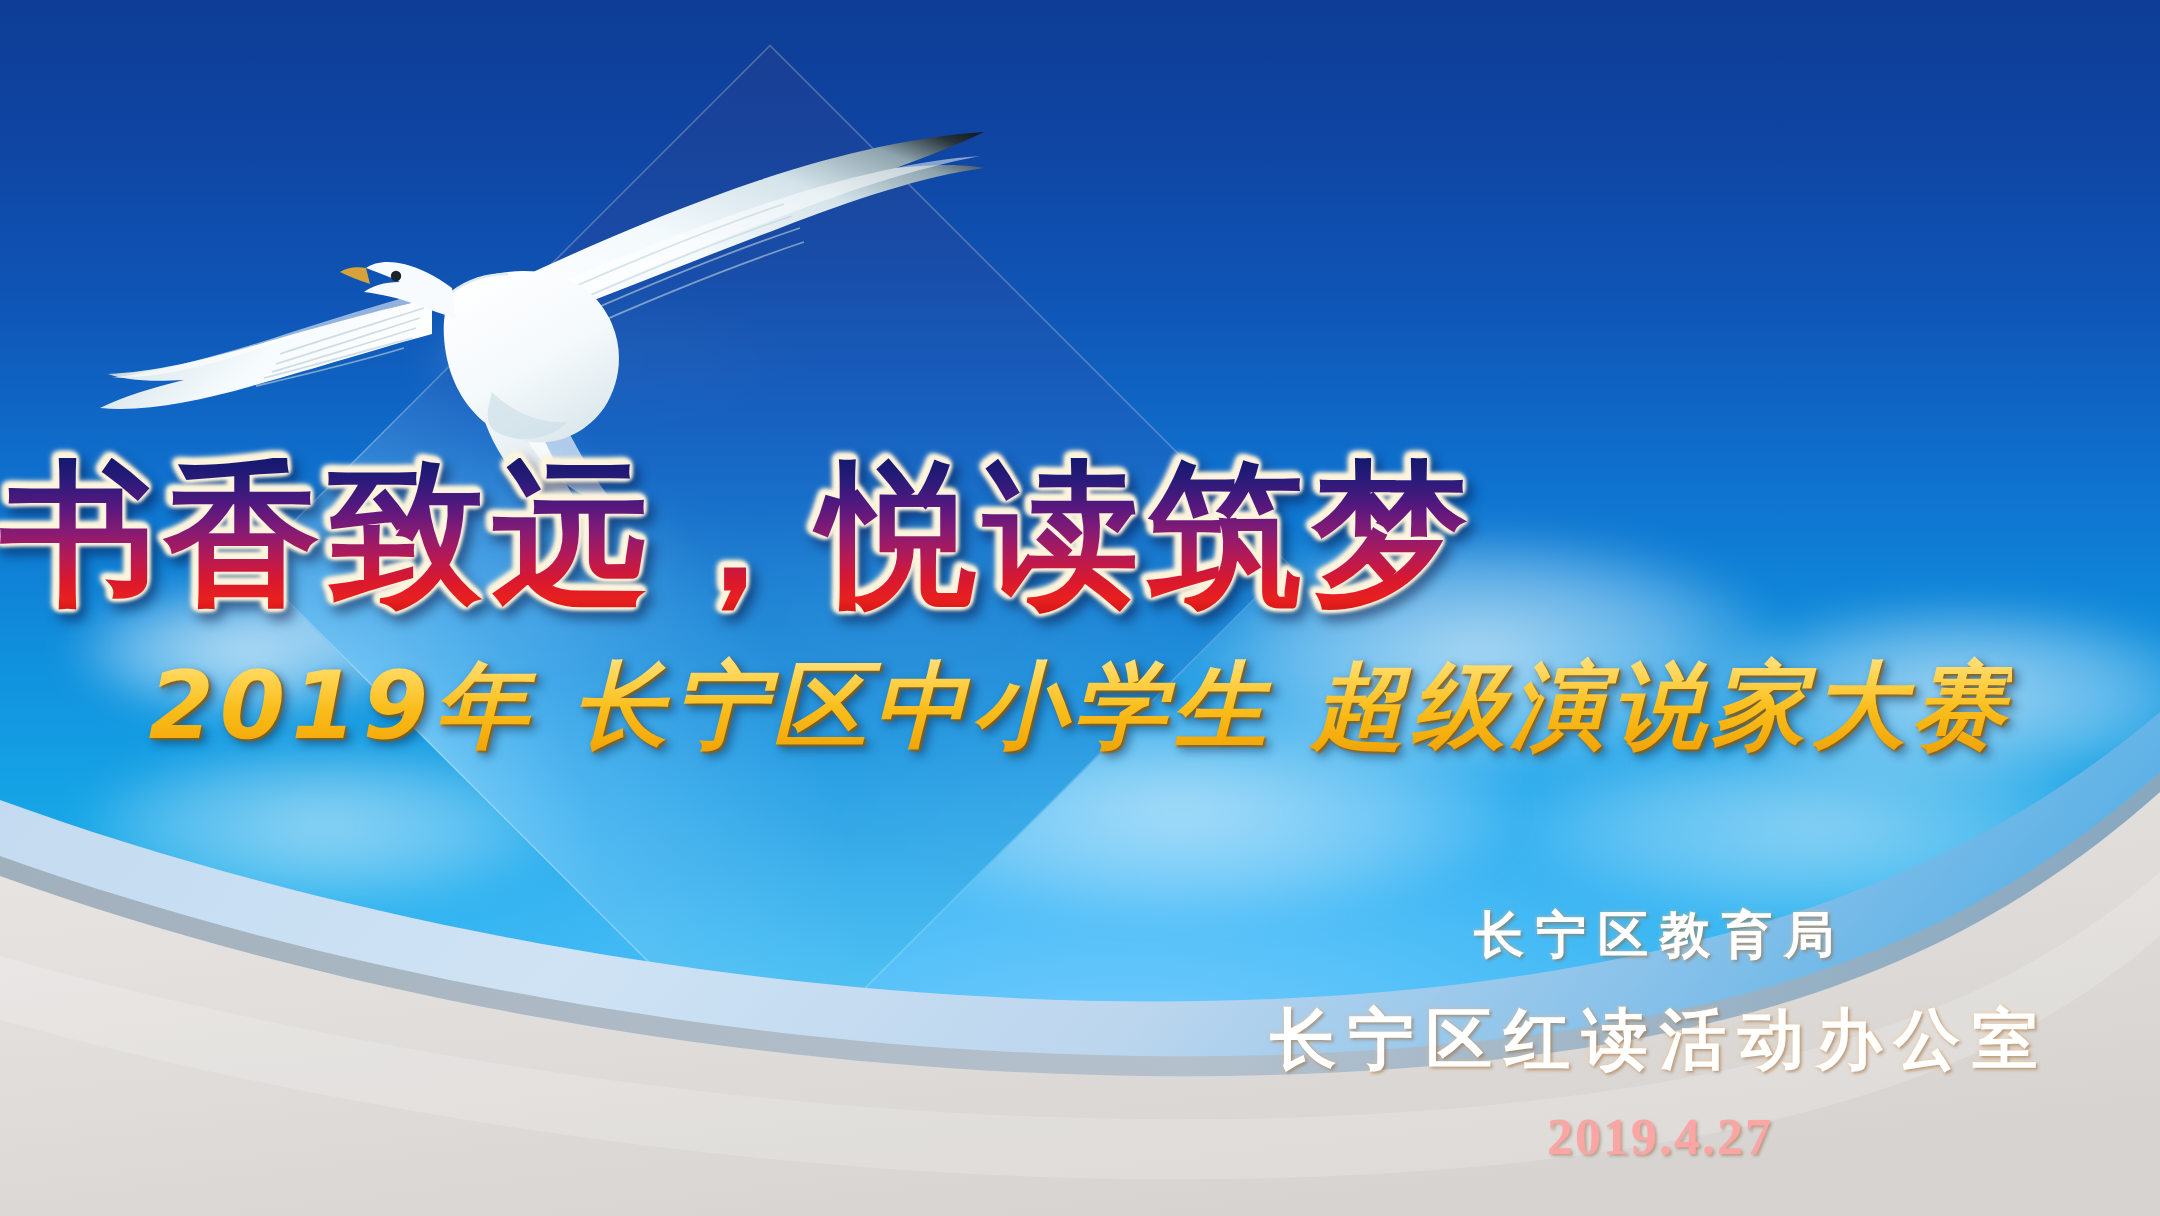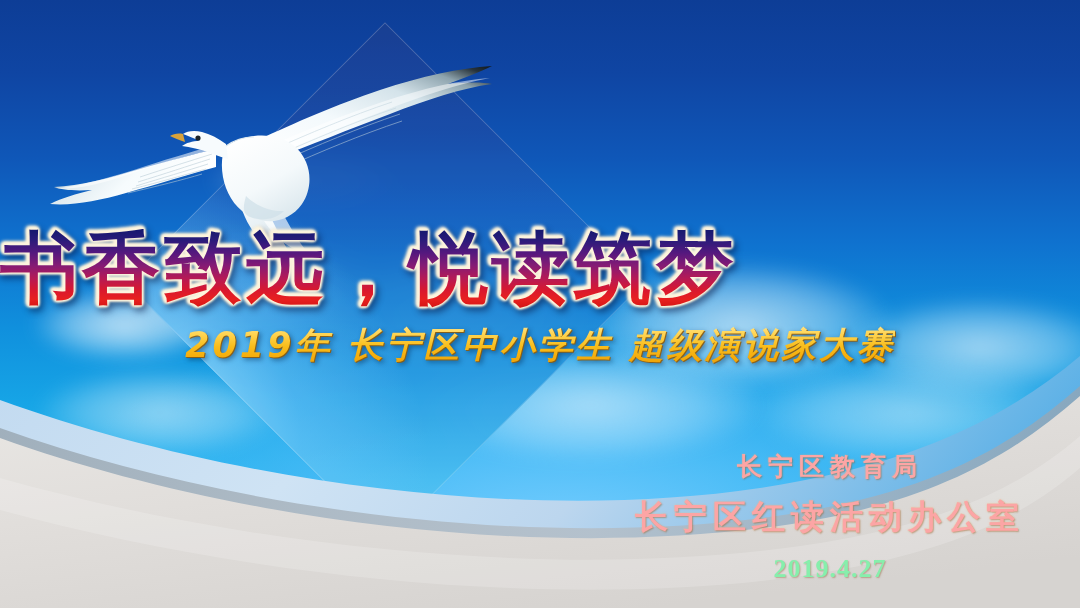--- a/index.html
+++ b/index.html
@@ -123,21 +123,21 @@
   
   .subtitle-block {
     position:absolute;
     left:0; right:0; top:322px;
     text-align:center;
     pointer-events:none;
   }
   .sub-title {
     display:inline-block;
     font-family:"DejaVu Sans","Liberation Sans",sans-serif;
-    font-size:35px;
+    font-size:47px;
     font-weight:bold;
     letter-spacing:3px;
     font-style:italic;
     background:linear-gradient(to bottom,
       #ffe9a0 0%,
       #ffd451 26%,
       #f9bd1b 52%,
       #f5ad0c 74%,
       #e89a06 100%);
     -webkit-background-clip:text;
@@ -151,34 +151,34 @@
   
   .credits {
     position:absolute;
     right:40px;
     bottom:18px;
     text-align:center;
     width:420px;
     pointer-events:none;
   }
   .credit-line {
-    font-family:Liberation Mono, monospace;
+    font-family:Liberation Sans, sans-serif;
     font-weight:bold;
-    color:#fca5a5;
+    color:#ffffff;
     letter-spacing:6px;
     text-shadow:1px 1px 1.5px rgba(120,60,0,0.35), 0 0 2px rgba(255,190,120,0.6);
   }
   .credit-org1 { font-size:25px; line-height:1.75; }
   .credit-org2 { font-size:33px; line-height:1.75; }
   .credit-date {
     font-family:"Liberation Serif","DejaVu Serif",serif;
     font-size:26px;
     font-weight:bold;
     letter-spacing:1px;
-    color:#86efac;
+    color:#fca5a5;
     line-height:1.6;
     text-shadow:1px 1px 1.5px rgba(120,60,0,0.35);
   }
 </style>
 </head>
 <body>
 
 <div class="poster">
 
   <div class="sky"></div>

